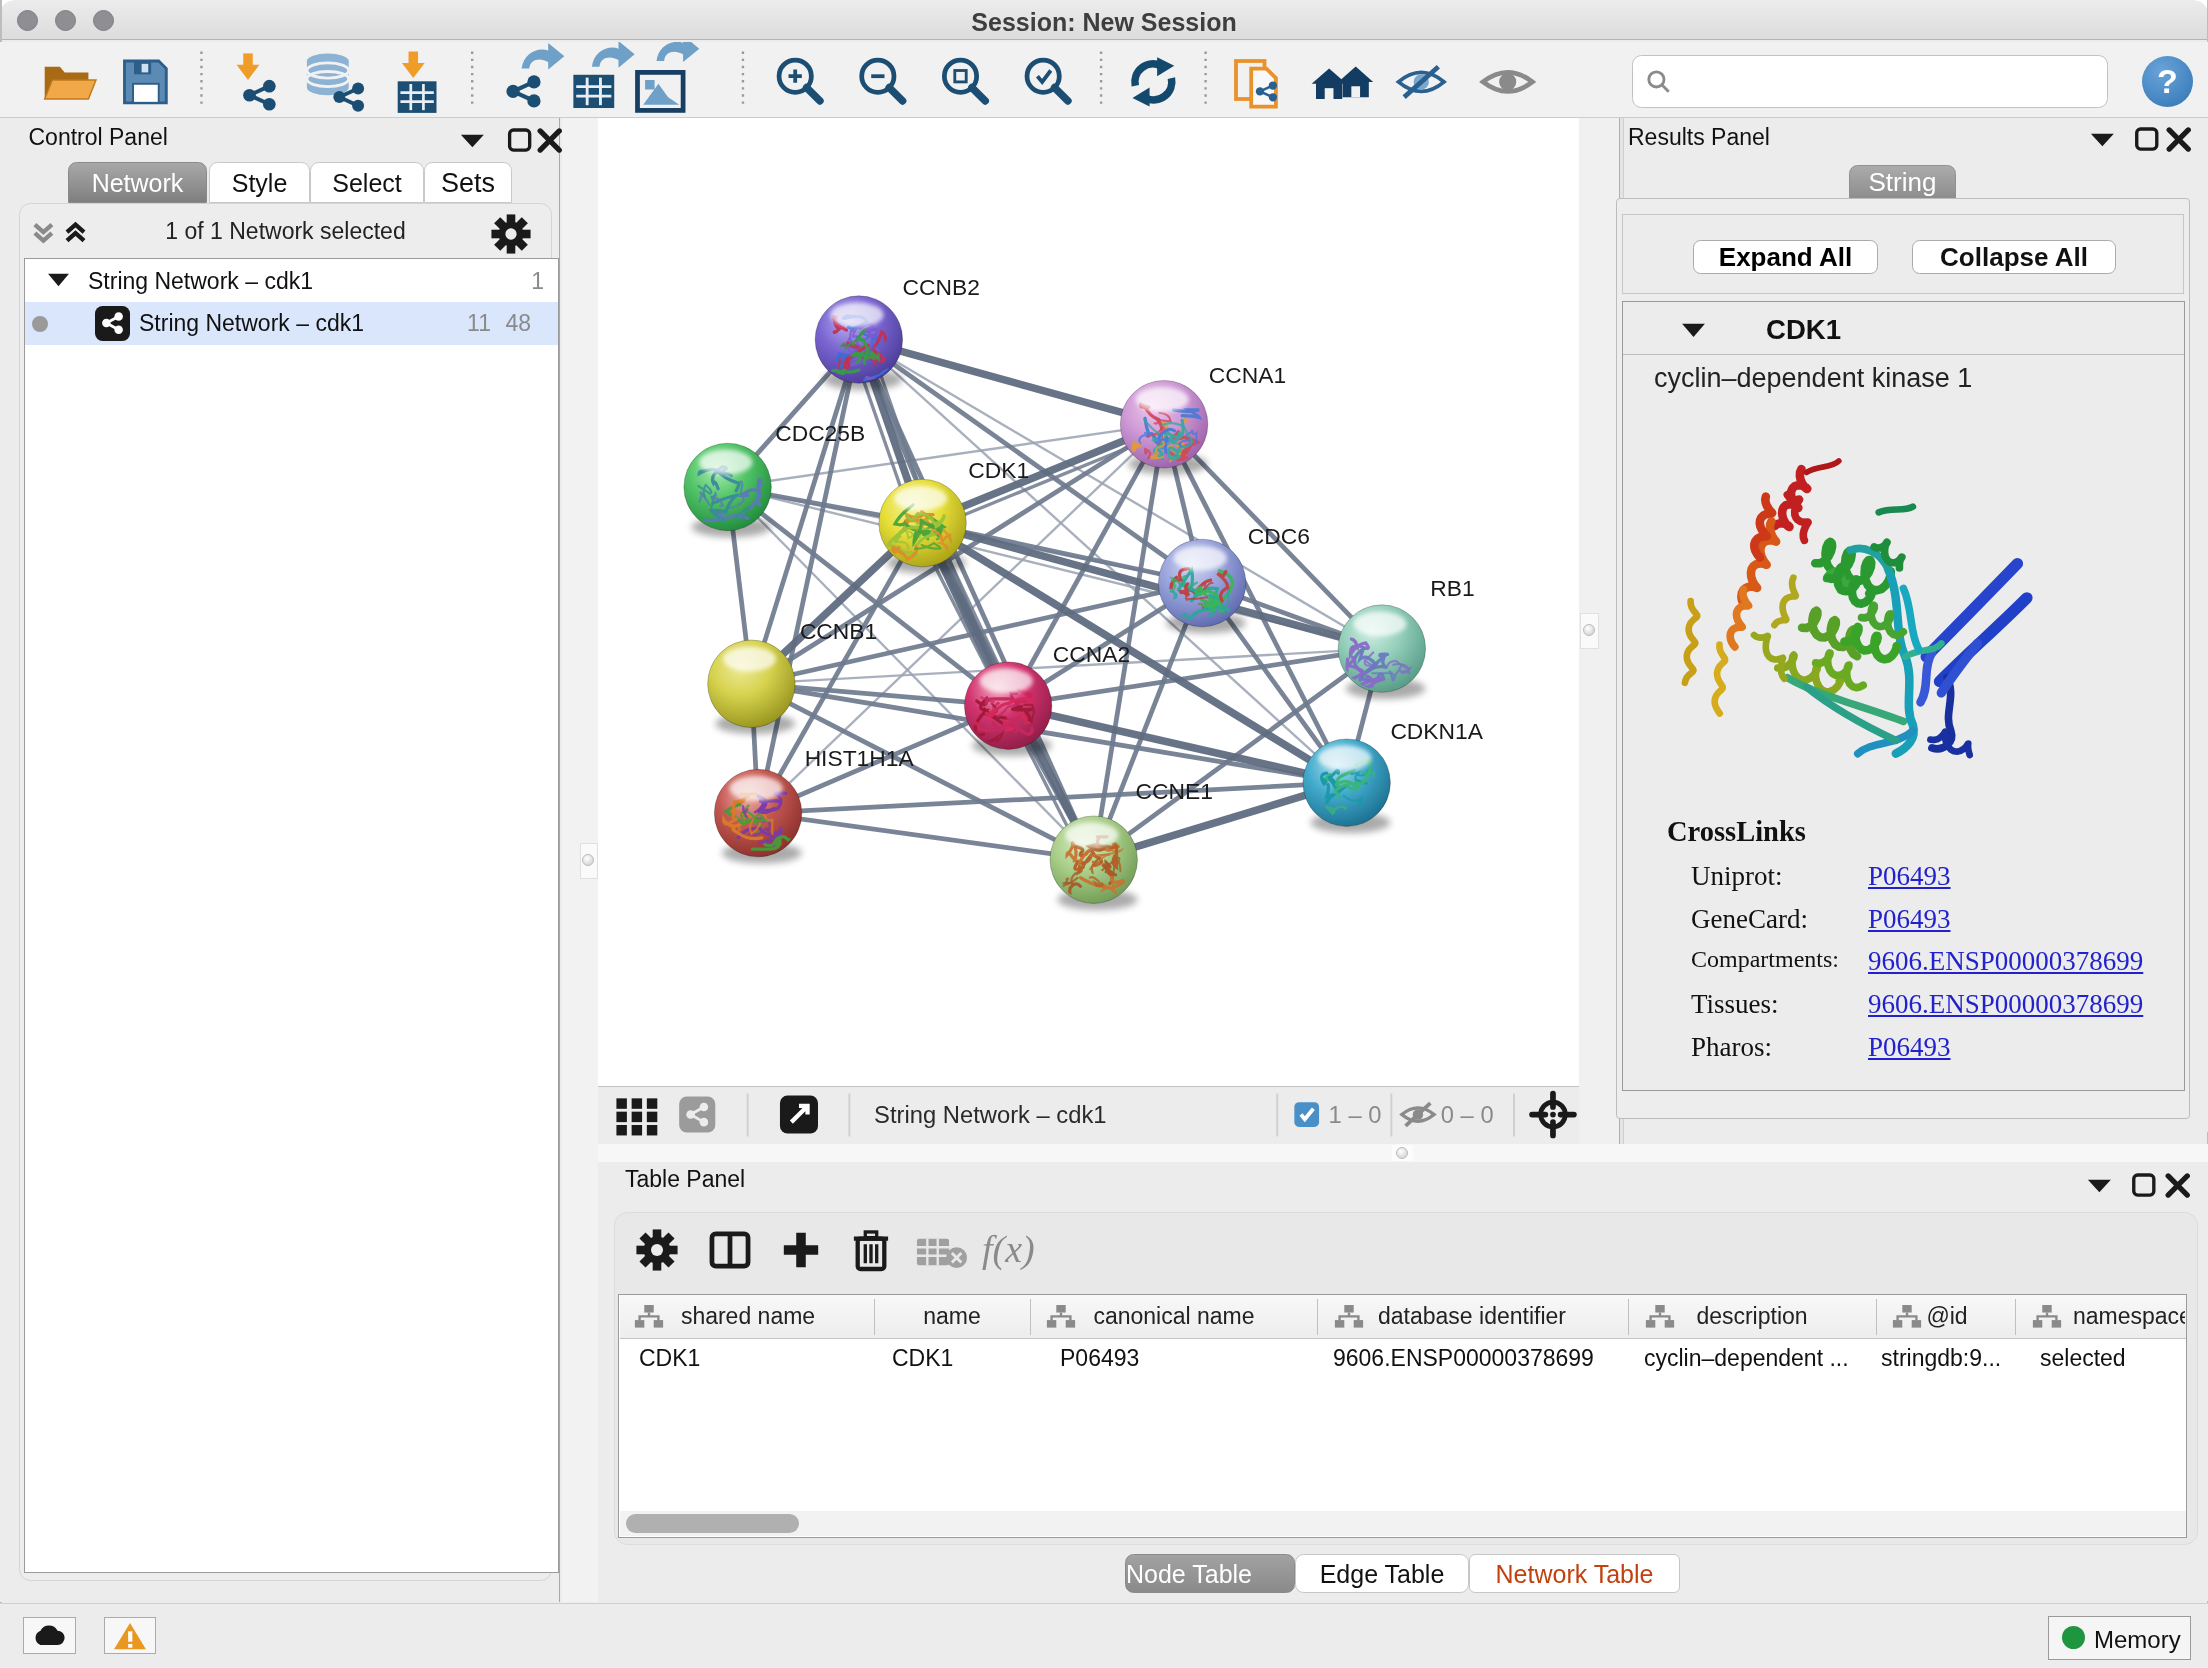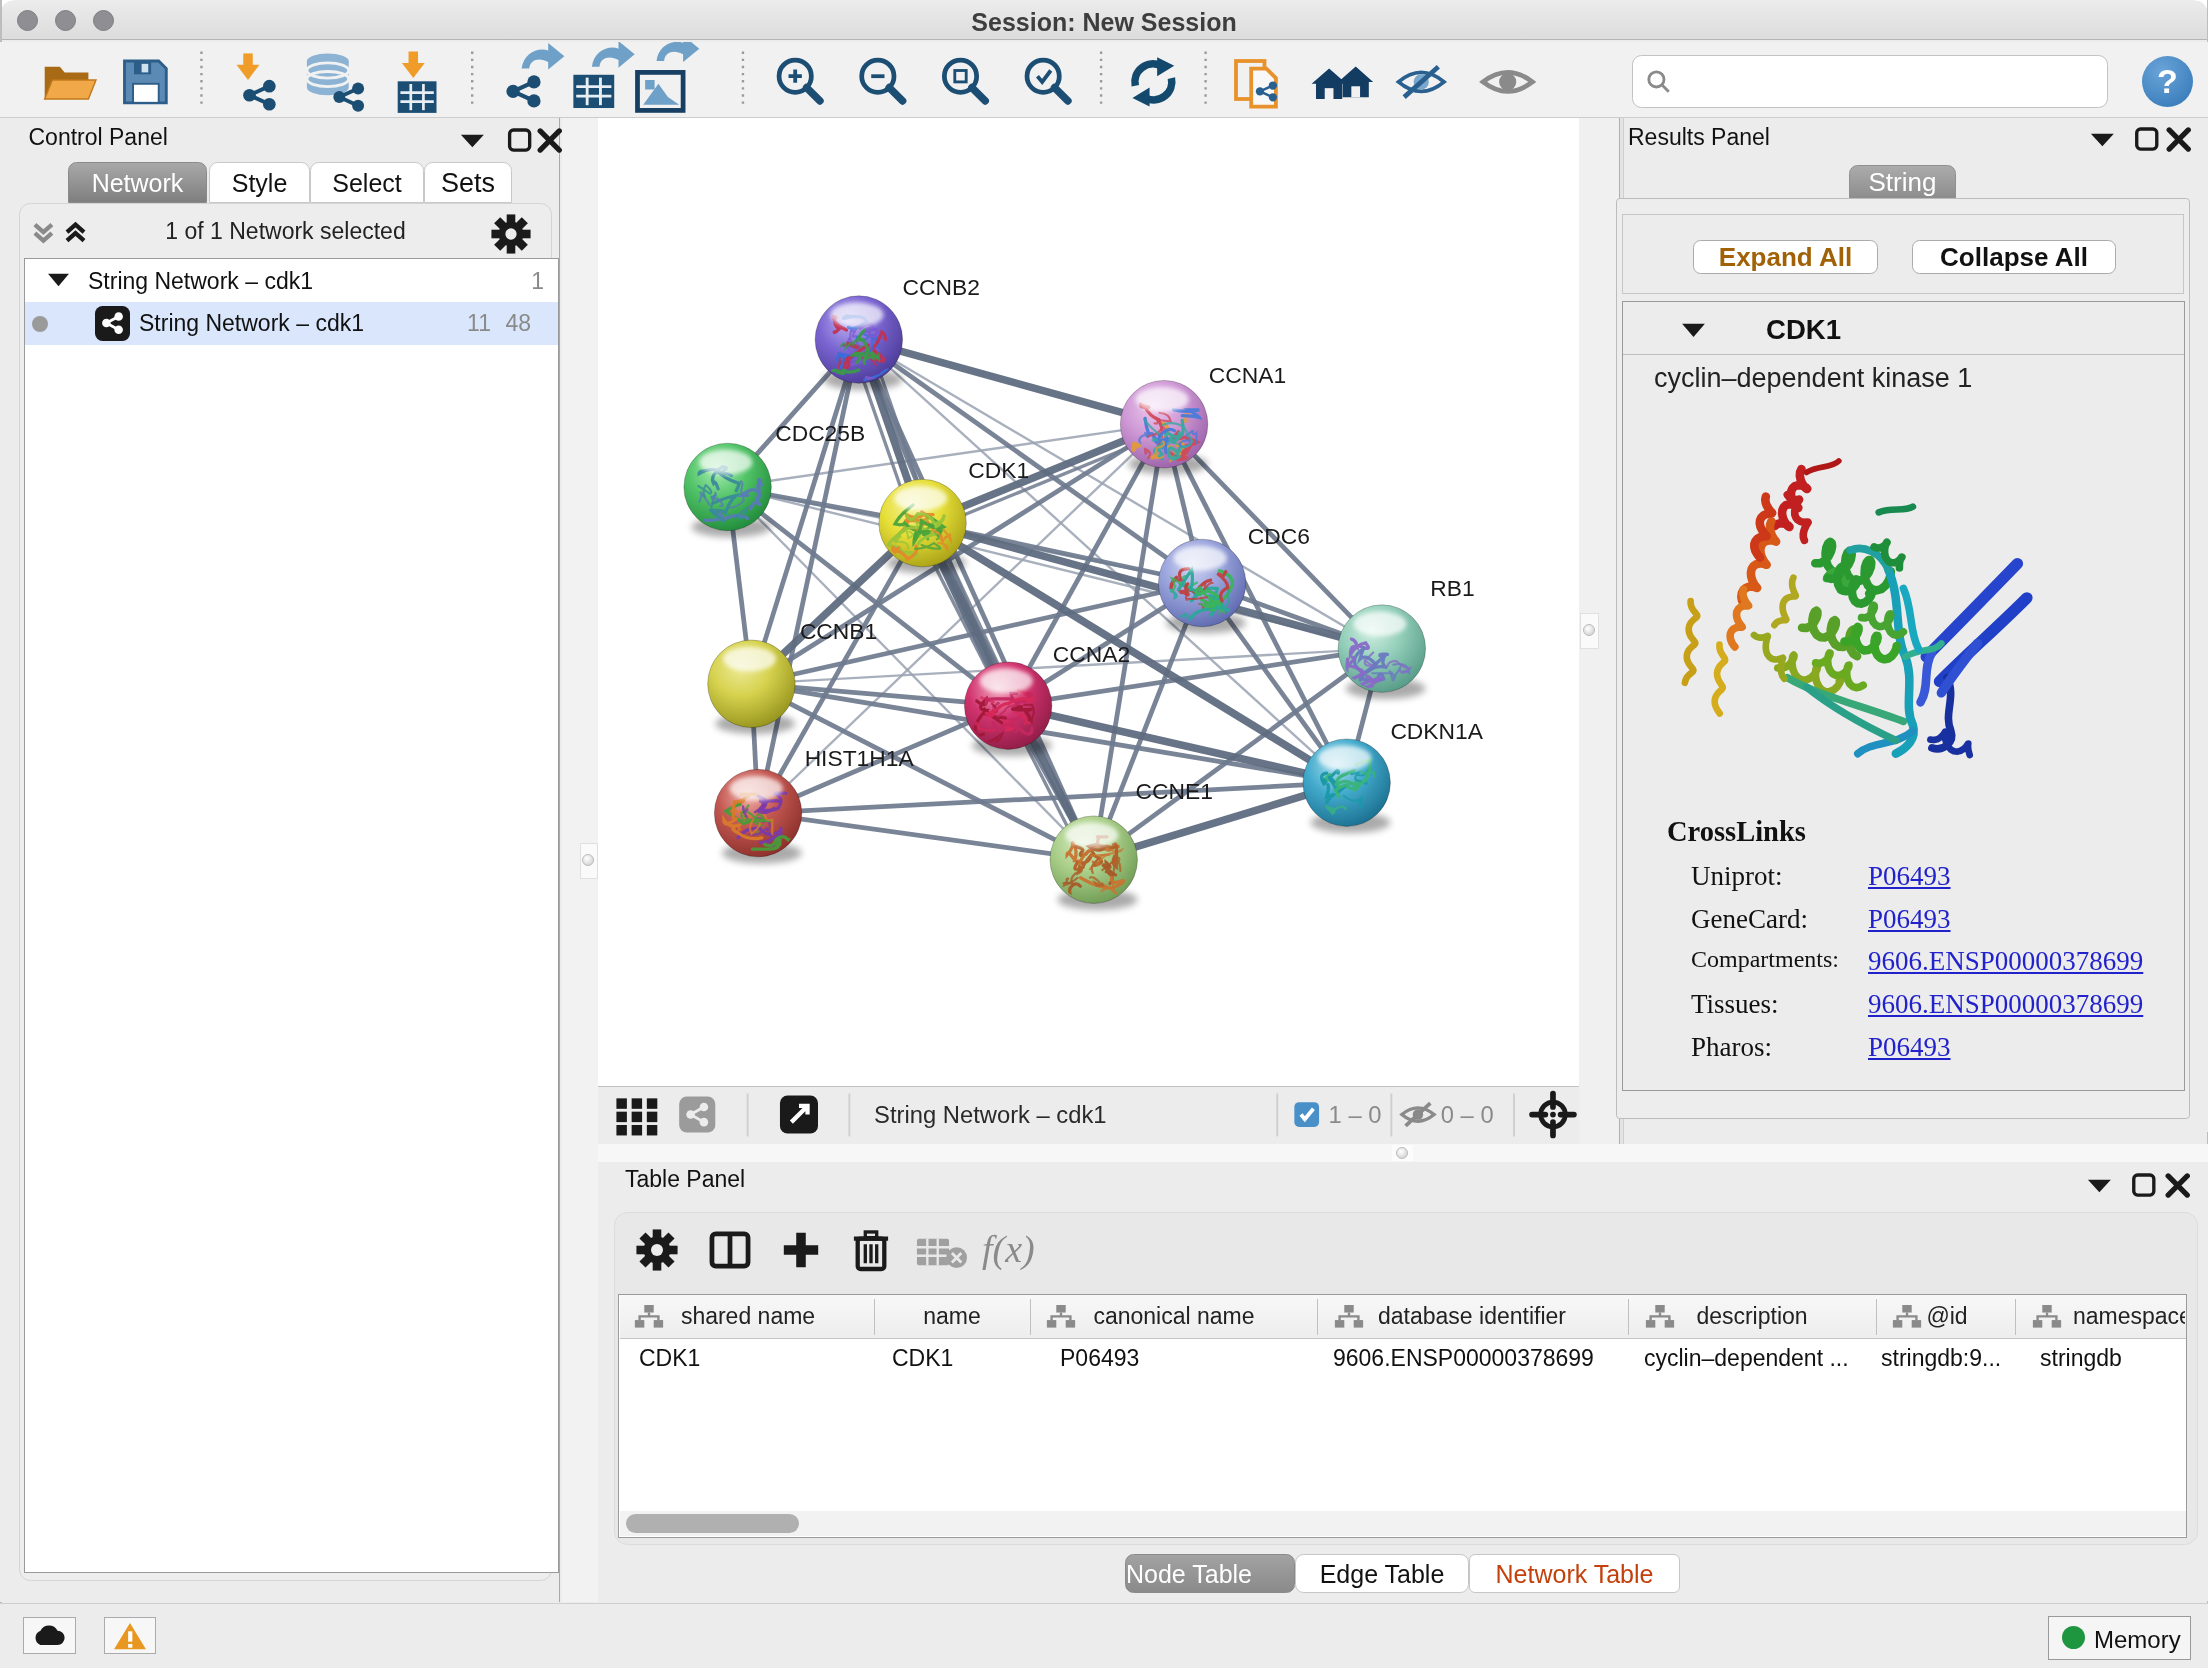--- a/index.html
+++ b/index.html
@@ -669,21 +669,21 @@
     <path d="M2,7 L26,7 L14,20 Z" fill="#1a1a1a"></path>
     <rect x="50" y="2" width="21" height="21" rx="4" fill="none" stroke="#1a1a1a" stroke-width="3.5"></rect>
     <g stroke="#1a1a1a" stroke-width="5.5" stroke-linecap="round">
       <line x1="84" y1="3" x2="104" y2="23"></line>
       <line x1="104" y1="3" x2="84" y2="23"></line>
     </g>
   </svg>
 <div class="abs" style="left:1849px;top:165px;width:107px;height:34px;background:linear-gradient(#ababab,#8d8d8d);border:1px solid #909090;border-radius:8.6px 8.6px 0 0;color:#fff;font-size:26px;text-align:center;line-height:33px;">String</div>
 <div class="abs" style="left:1616px;top:198px;width:574px;height:921px;background:#ededed;border:1.9px solid #bcbcbc;border-radius:3.8px;"></div>
 <div class="abs" style="left:1622px;top:214px;width:562px;height:80px;background:#ececec;border:1px solid #c6c6c6;"></div>
-<div class="abs" style="left:1693px;top:240px;width:185px;height:34px;background:#ffffff;border:1px solid #ababab;border-radius:7.6px;font-size:26px;color:#a16207;text-align:center;line-height:33px;font-weight:bold;">Expand All</div>
+<div class="abs" style="left:1693px;top:240px;width:185px;height:34px;background:#ffffff;border:1px solid #ababab;border-radius:7.6px;font-size:26px;color:#000000;text-align:center;line-height:33px;font-weight:bold;">Expand All</div>
 <div class="abs" style="left:1912px;top:240px;width:204px;height:34px;background:#ffffff;border:1px solid #ababab;border-radius:7.6px;font-size:26px;color:#111;text-align:center;line-height:33px;font-weight:bold;">Collapse All</div>
 <div class="abs" style="left:1622px;top:301px;width:563px;height:790px;background:#ececec;border:1px solid #9a9a9a;"></div>
 <div class="abs" style="left:1623px;top:302px;width:561px;height:53px;border-bottom:1px solid #bcbcbc;"></div>
 <svg class="abs" style="left:1680px;top:320px" width="27" height="19" viewBox="0 0 28 20">
     <path d="M2,4 L26,4 L14,18 Z" fill="#1a1a1a"></path>
   </svg>
 <div class="abs" style="left:1766px;top:314px;font-size:27.6px;font-weight:bold;color:#111;">CDK1</div>
 <div class="abs" style="left:1654px;top:363px;font-size:27px;color:#222;">cyclin–dependent kinase 1</div>
 <svg class="abs" style="left:1664px;top:457px" width="380" height="314" viewBox="0 0 400 330" fill="none" stroke-linecap="round" stroke-linejoin="round">
     <path d="M144.7,12.5 L143.2,15.8 L143.0,19.7 L143.9,23.9 L145.6,27.8 L147.6,30.9 L149.5,32.8 L150.6,33.5 L150.8,33.1 L149.7,32.0 L147.5,30.6 L144.4,29.6 L141.1,29.4 L137.9,30.3 L135.4,32.5 L133.9,35.8 L133.7,39.7 L134.5,43.9 L136.2,47.8 L138.3,50.9 L140.1,52.8 L141.3,53.5 L141.4,53.1 L140.3,52.0 L138.1,50.6 L135.1,49.6 L131.7,49.4 L128.5,50.3 L126.0,52.5 L124.6,55.8 L124.3,59.7 L125.2,63.9 L126.9,67.8 L128.9,70.9 L130.8,72.8 L132.0,73.5 L132.1,73.1 L131.0,72.0 L128.8,70.6 L125.8,69.6 L122.4,69.4 L119.2,70.3 L116.7,72.5" stroke="#c22020" stroke-width="9"></path>
@@ -838,21 +838,21 @@
       <rect x="22" y="18" width="10" height="8"></rect>
       <path d="M17,10 L17,14 M7,18 L7,14 L27,14 L27,18" stroke="#8a8a8a" stroke-width="2.5" fill="none"></path>
     </g>
   </svg>
 <div class="abs" style="left:639px;top:1345px;font-size:23px;color:#111;">CDK1</div>
 <div class="abs" style="left:892px;top:1345px;font-size:23px;color:#111;">CDK1</div>
 <div class="abs" style="left:1060px;top:1345px;font-size:23px;color:#111;">P06493</div>
 <div class="abs" style="left:1333px;top:1345px;font-size:23px;color:#111;">9606.ENSP00000378699</div>
 <div class="abs" style="left:1644px;top:1345px;font-size:23px;color:#111;">cyclin–dependent ...</div>
 <div class="abs" style="left:1881px;top:1345px;font-size:23px;color:#111;">stringdb:9...</div>
-<div class="abs" style="left:2040px;top:1345px;font-size:23px;color:#111;">stringdb</div>
+<div class="abs" style="left:2040px;top:1345px;font-size:23px;color:#111;">selected</div>
 <div class="abs" style="left:620px;top:1511px;width:1566px;height:25px;background:#f2f2f2;"></div>
 <div class="abs" style="left:626px;top:1514px;width:173px;height:19px;background:#b0b0b0;border-radius:9.5px;"></div>
 <div class="abs" style="left:1125px;top:1554px;width:170px;height:39px;background:linear-gradient(#a2a2a2,#8a8a8a);color:#fff;border:1px solid #8a8a8a;border-radius:8.6px;font-size:25px;text-align:left;line-height:39px;">Node Table</div>
 <div class="abs" style="left:1295px;top:1554px;width:174px;height:39px;background:#ffffff;color:#111;border:1px solid #c6c6c6;border-radius:8.6px;font-size:25px;text-align:center;line-height:39px;">Edge Table</div>
 <div class="abs" style="left:1469px;top:1554px;width:211px;height:39px;background:#ffffff;color:#c2410c;border:1px solid #c6c6c6;border-radius:6px;font-size:25px;text-align:center;line-height:39px;">Network Table</div>
 <div class="abs" style="left:0;top:1603px;width:2208px;height:66px;background:#ececec;border-top:1.9px solid #cfcfcf;"></div>
 <div class="abs" style="left:23px;top:1617px;width:53px;height:37px;background:#f7f7f7;border:1.9px solid #ababab;"></div>
 <svg class="abs" style="left:31px;top:1624px" width="36" height="23" viewBox="0 0 38 24">
     <path d="M10,22 A8,8 0 0 1 10,7 A10,10 0 0 1 28,7 A7,7 0 0 1 28,22 Z" fill="#1a1a1a"></path>
     <circle cx="27" cy="13" r="6" fill="#1a1a1a"></circle>

